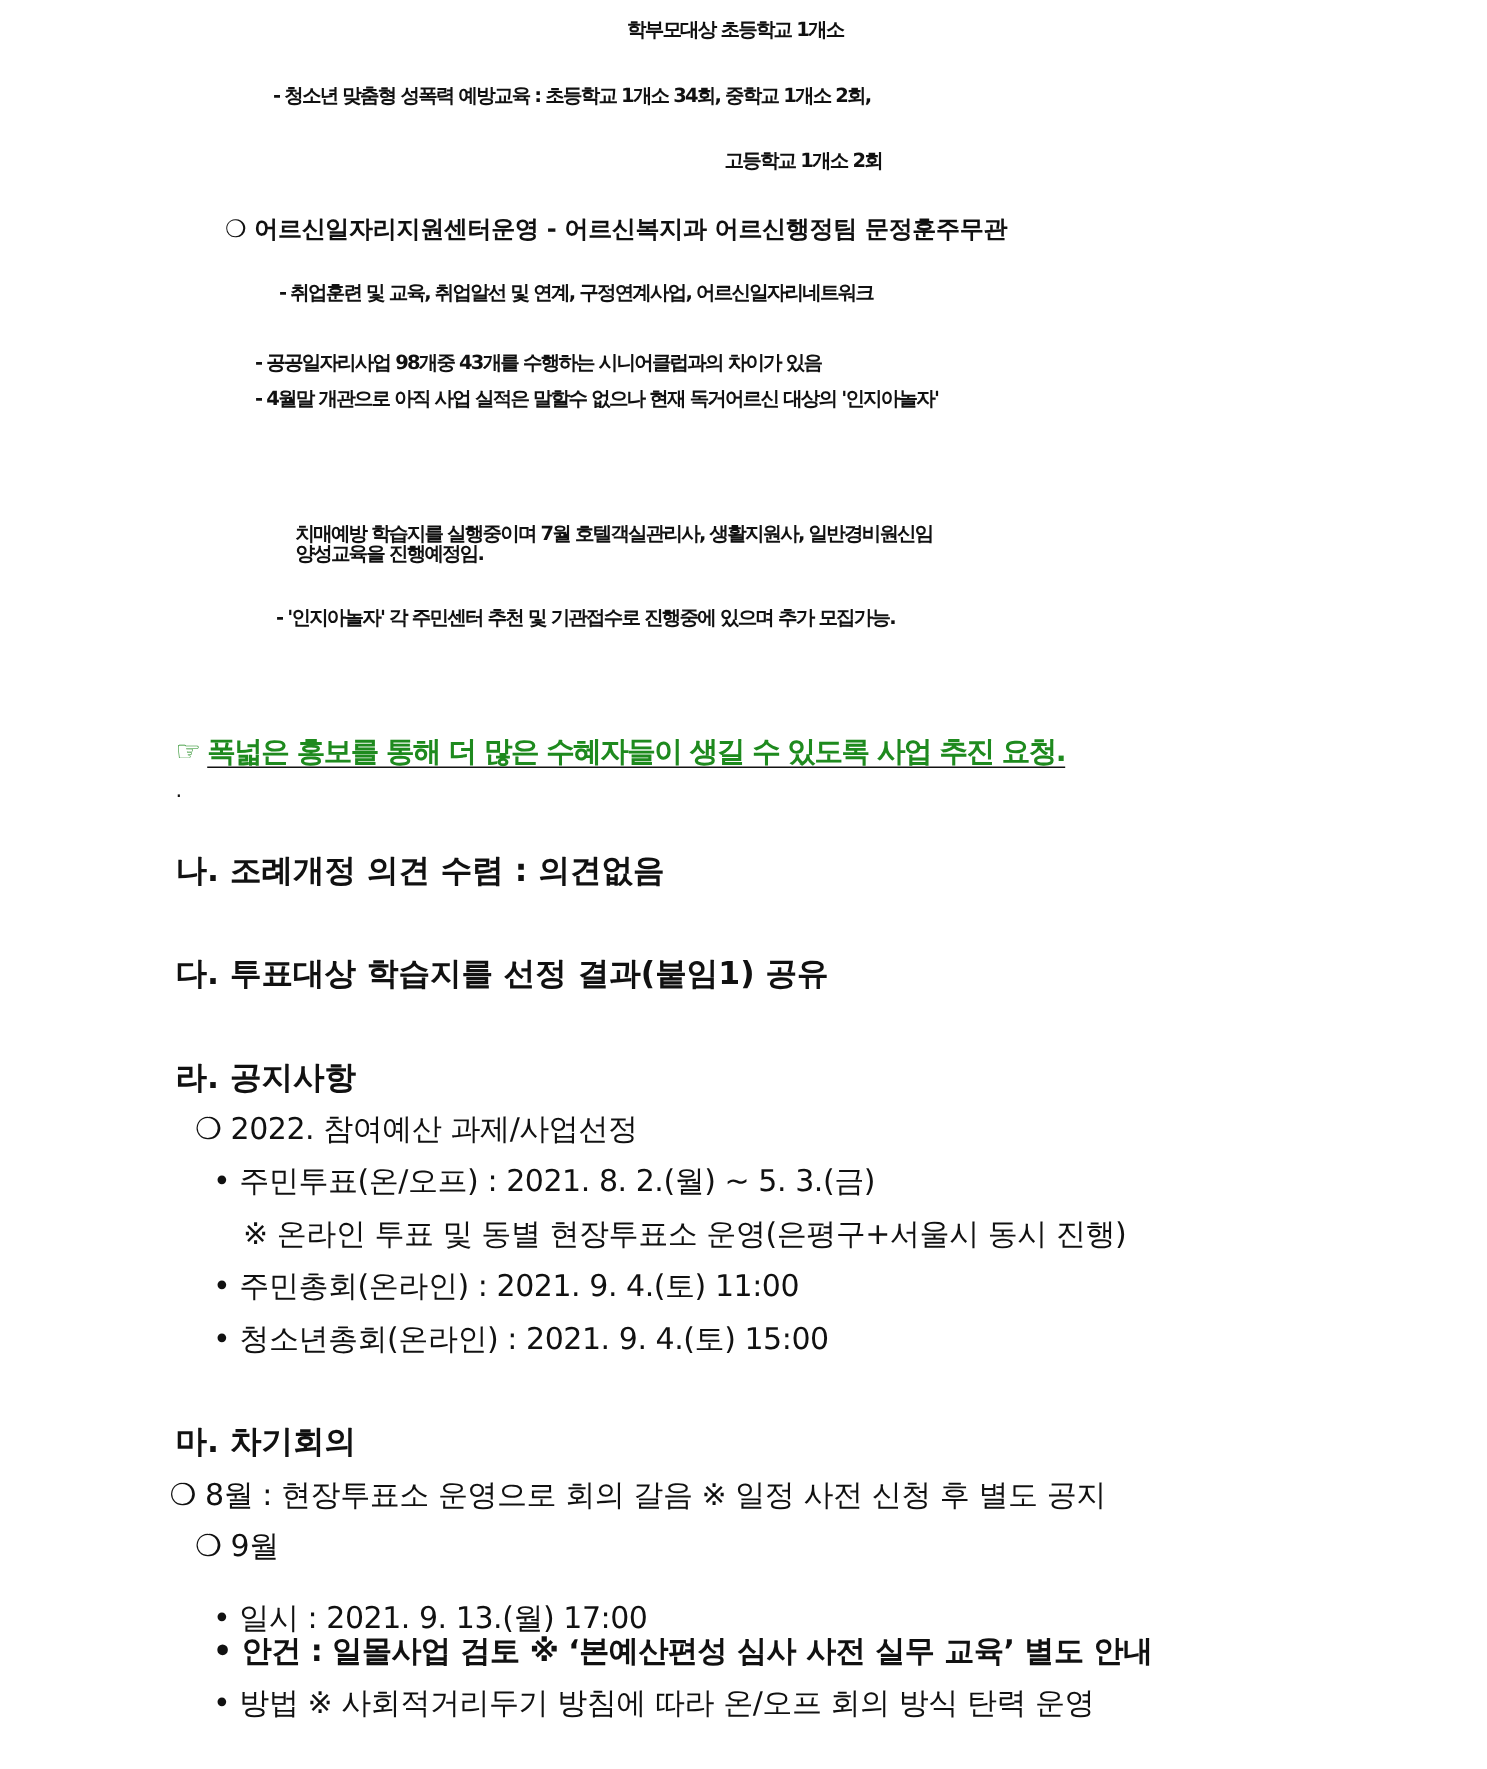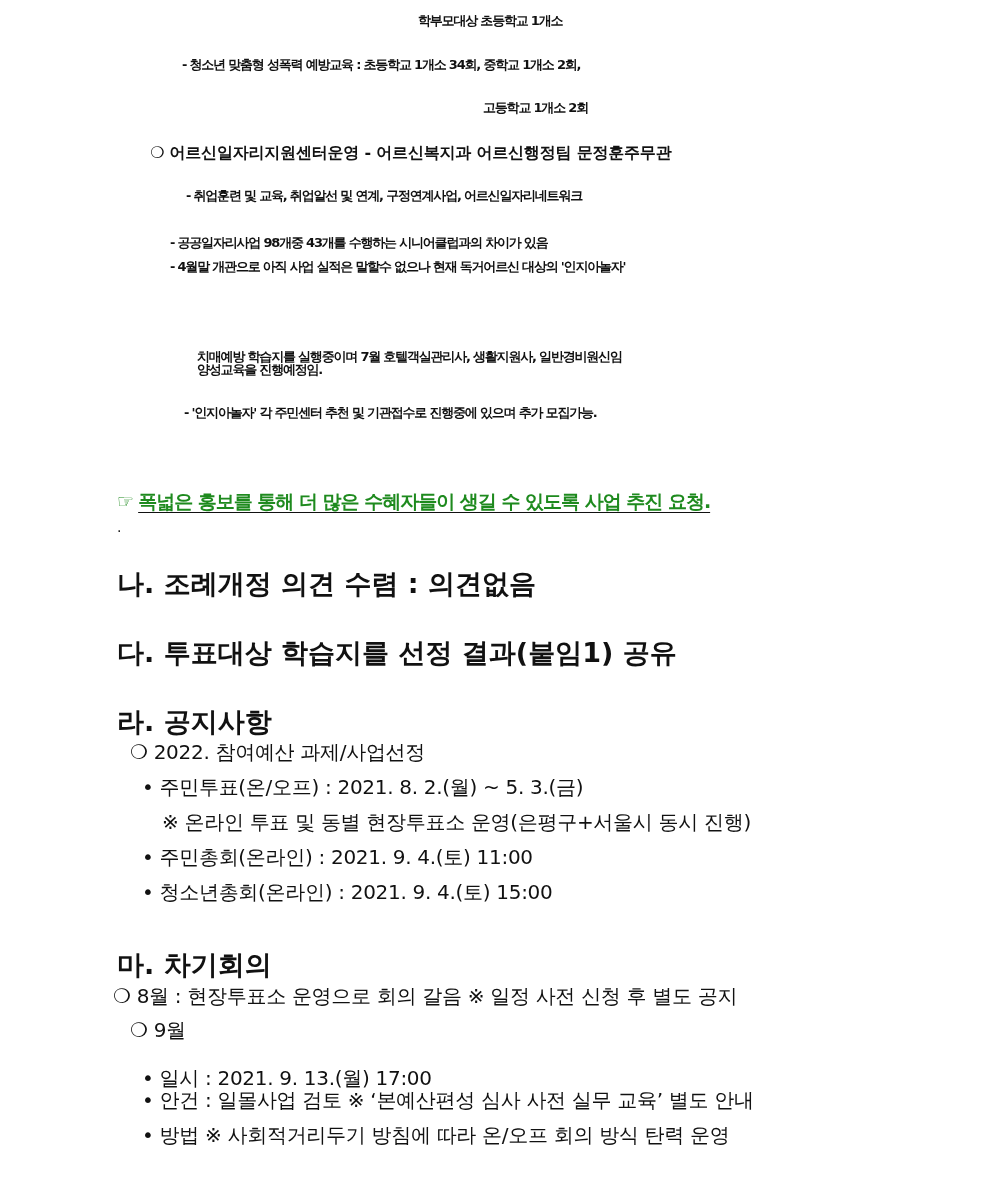--- a/index.html
+++ b/index.html
@@ -5,21 +5,21 @@
   html, body { margin: 0; padding: 0; background: #ffffff; }
   body {
     width: 991px; height: 1179px; position: relative; overflow: hidden;
     font-family: "DejaVu Sans", "Liberation Sans", sans-serif;
     color: #111111;
   }
   .line { position: absolute; white-space: nowrap; line-height: 1; }
   .thin { font-size: 13px; letter-spacing: -1.2px; font-weight: bold; }
   .reg { font-size: 20px; letter-spacing: -0.3px; }
   .bold { font-weight: bold; }
-  .head { font-size: 27px; font-weight: bold; letter-spacing: 0px; }
+  .head { font-size: 21px; font-weight: bold; letter-spacing: 0px; }
   .green { color: #1e8a1e; font-weight: bold; font-size: 19px; letter-spacing: -1px; text-decoration: underline; text-decoration-color: #111; text-underline-offset: 4px; }
 </style>
 </head>
 <body>
 
 <div class="line thin" style="left:418px; top:14px;">학부모대상 초등학교 1개소</div>
 <div class="line thin" style="left:182px; top:58px;">- 청소년 맞춤형 성폭력 예방교육 : 초등학교 1개소 34회, 중학교 1개소 2회,</div>
 <div class="line thin" style="left:483px; top:101px;">고등학교 1개소 2회</div>
 
 <div class="line reg bold" style="left:150px; top:145px; font-size:16px; letter-spacing:-0.2px;">❍  어르신일자리지원센터운영 - 어르신복지과 어르신행정팀 문정훈주무관</div>
@@ -43,14 +43,14 @@
 <div class="line reg" style="left:130px; top:742px;">❍ 2022. 참여예산 과제/사업선정</div>
 <div class="line reg" style="left:142px; top:777px;">• 주민투표(온/오프) : 2021. 8. 2.(월) ~ 5. 3.(금)</div>
 <div class="line reg" style="left:162px; top:812px;">※ 온라인 투표 및 동별 현장투표소 운영(은평구+서울시 동시 진행)</div>
 <div class="line reg" style="left:142px; top:847px;">• 주민총회(온라인) : 2021. 9. 4.(토) 11:00</div>
 <div class="line reg" style="left:142px; top:882px;">• 청소년총회(온라인) : 2021. 9. 4.(토) 15:00</div>
 
 <div class="line head" style="left:117px; top:951px;">마. 차기회의</div>
 <div class="line reg" style="left:113px; top:986px;">❍ 8월 : 현장투표소 운영으로 회의 갈음 ※ 일정 사전 신청 후 별도 공지</div>
 <div class="line reg" style="left:130px; top:1020px;">❍ 9월</div>
 <div class="line reg" style="left:142px; top:1055px;margin-top:13px;">• 일시 : 2021. 9. 13.(월) 17:00</div>
-<div class="line reg" style="left:142px; top:1090px;">• 안건 : 일몰사업 검토 ※ ‘본예산편성 심사 사전 실무 교육’ 별도 안내</div>
+<div class="line reg" style="left:142px; top:1090px;font-weight:bold;">• 안건 : 일몰사업 검토 ※ ‘본예산편성 심사 사전 실무 교육’ 별도 안내</div>
 <div class="line reg" style="left:142px; top:1125px;">• 방법 ※ 사회적거리두기 방침에 따라 온/오프 회의 방식 탄력 운영</div>
 
 </body></html>

